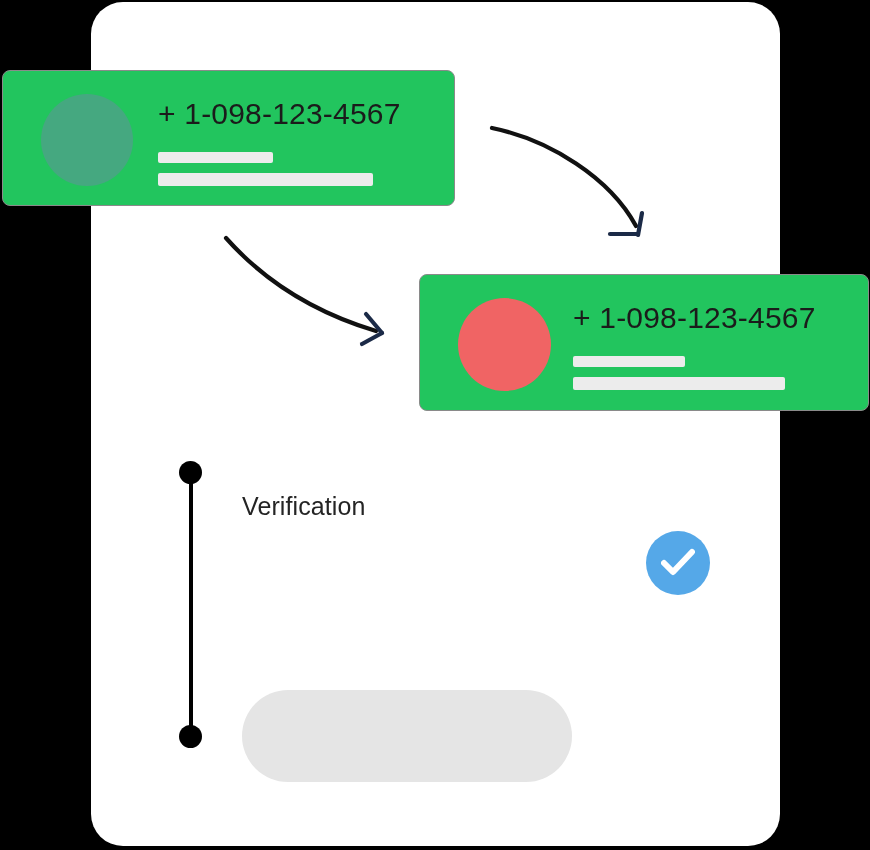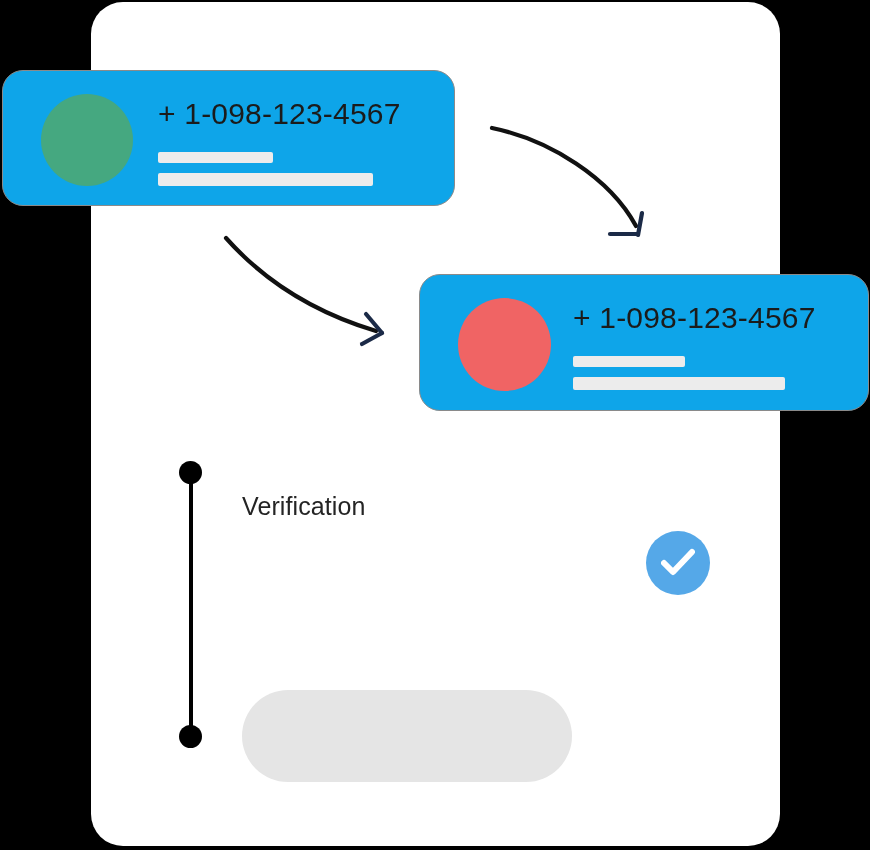--- a/index.html
+++ b/index.html
@@ -30,23 +30,23 @@
     top: 2px;
     width: 689px;
     height: 844px;
     background: #ffffff;
     border-radius: 32px;
   }
 
   
   .contact-card {
     position: absolute;
-    background: #0ea5e9;
+    background: #22c55e;
     border: 1.6px solid #8a8a8a;
-    border-radius: 21px;
+    border-radius: 8px;
     box-sizing: border-box;
     text-align: right;
   }
   .card-green {
     left: 2px;
     top: 70px;
     width: 453px;
     height: 136px;
   }
   .card-red {

